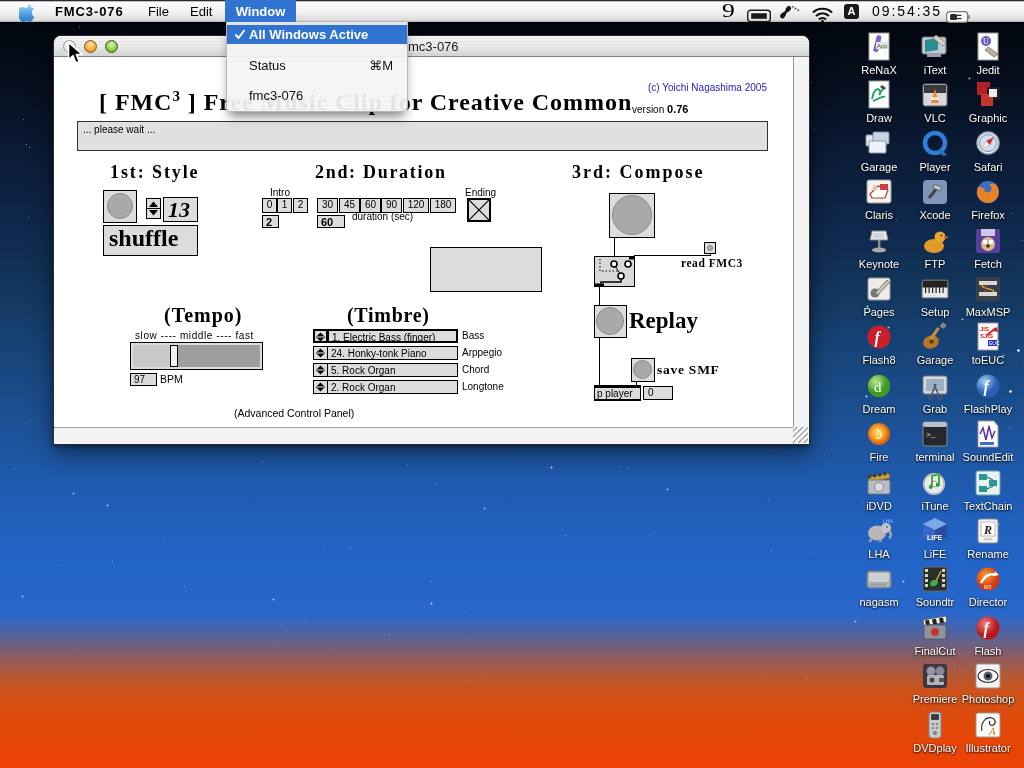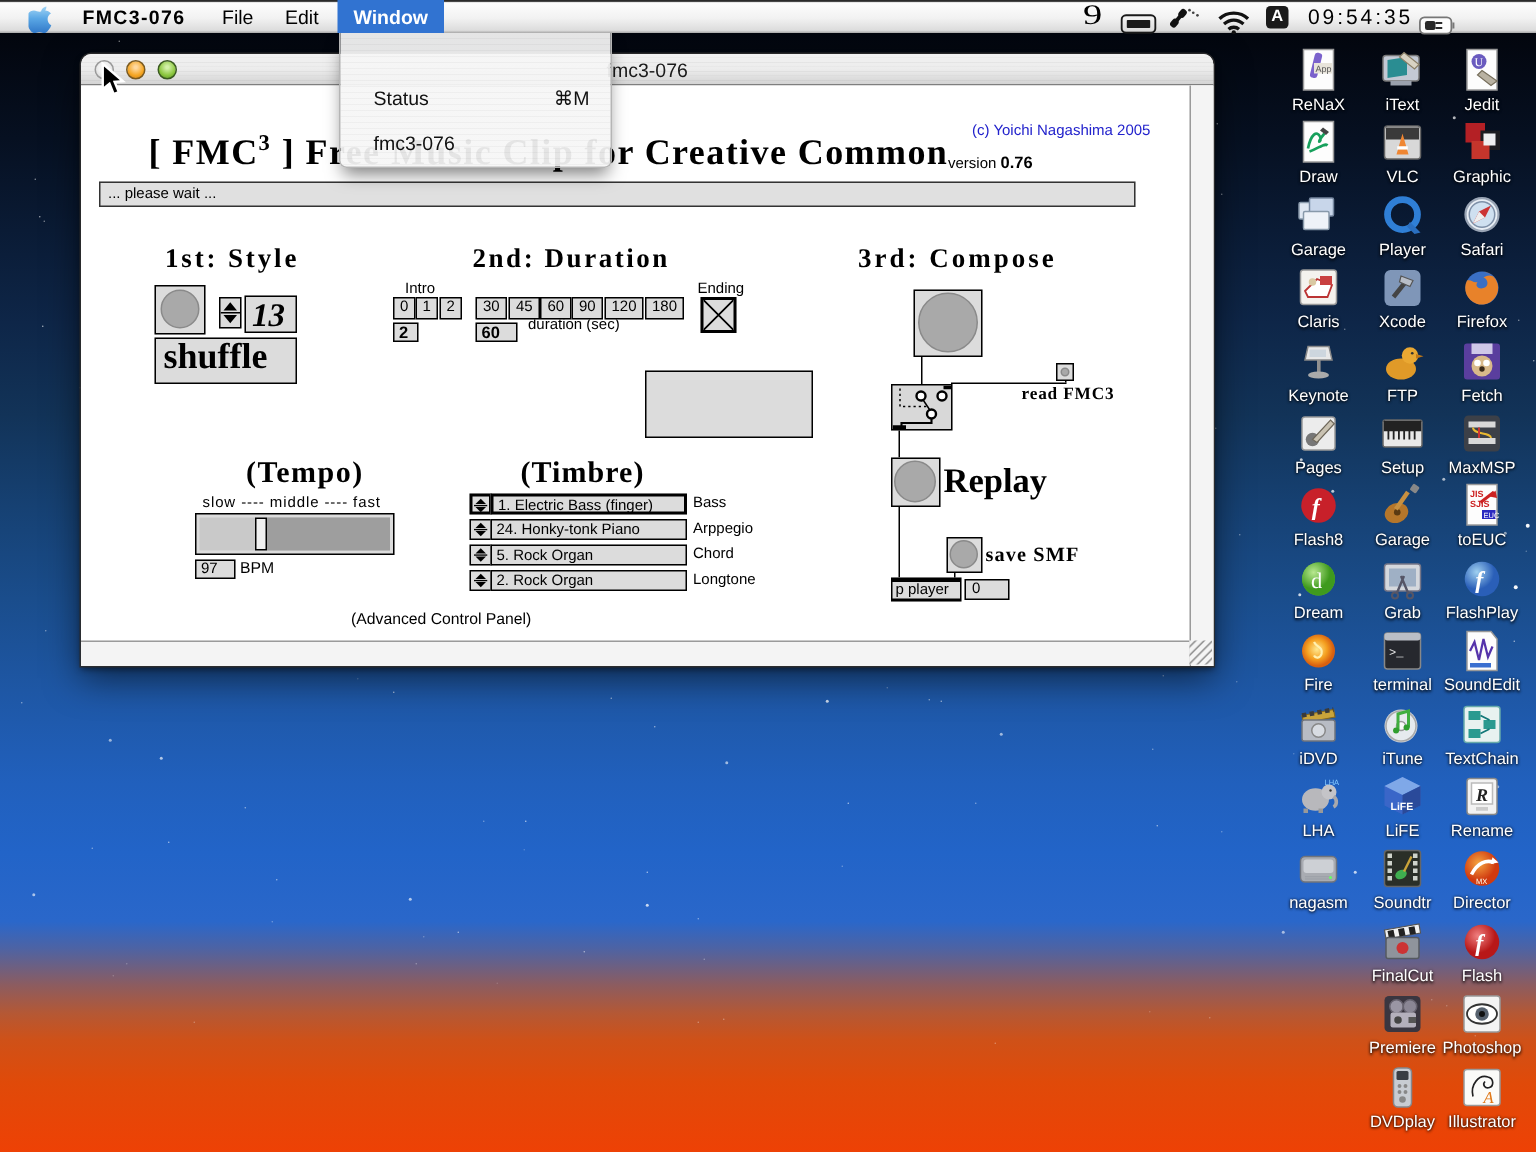--- a/index.html
+++ b/index.html
@@ -582,21 +582,21 @@
  </div>
  <div id="sbr"></div>
  <div id="sbb"></div>
  <div id="grip"></div>
 </div>
 
 <div id="patch" style="position:absolute;left:0;top:0;z-index:6">
 <div class="slab" style="left:99px;top:88px;font-size:24px;letter-spacing:0.95px">[&nbsp;FMC<span style="font-size:15px;vertical-align:9px">3</span>&nbsp;] Free Music Clip for Creative Common</div>
 <div class="sans" style="left:648px;top:82px;font-size:10px;color:#2222cc">(c) Yoichi Nagashima 2005</div>
 <div class="sans" style="left:632px;top:103px;font-size:10px;">version <b style="font-size:11px">0.76</b></div>
-<div class="pb" style="left:66px;top:121px;width:691px;height:17px;background:#e0e0e0;border-color:#333">
+<div class="pb" style="left:77px;top:121px;width:691px;height:30px;background:#e0e0e0;border-color:#333">
       <div class="sans" style="left:5px;top:2px">... please wait ...</div>
     </div>
 <div class="slab" style="left:110px;top:162px;font-size:18px;letter-spacing:1.9px">1st: Style</div>
 <div class="slab" style="left:315px;top:162px;font-size:18px;letter-spacing:1.7px">2nd: Duration</div>
 <div class="slab" style="left:572px;top:162px;font-size:18px;letter-spacing:2.0px">3rd: Compose</div>
 <div class="pb" style="left:103px;top:190px;width:34px;height:33px;border-width:1.5px"></div>
 <div class="circ" style="left:107px;top:193px;width:26px;height:26px"></div>
 <div class="pb" style="left:146px;top:198px;width:15px;height:21px;"><svg width="13" height="19" viewBox="0 0 13 19">
         <path d="M6.5 2.5 L11 8 L2 8 Z" fill="#000"></path>
         <path d="M6.5 16.5 L11 11 L2 11 Z" fill="#000"></path>
@@ -787,20 +787,23 @@
 <svg class="mi" style="left:946px;top:5.5px" width="25" height="12" viewBox="0 0 25 12">
       <rect x="0.6" y="0.6" width="21" height="10.8" rx="3" fill="#fcfcfc" stroke="#777" stroke-width="1.2"></rect>
       <path d="M22.3 4 L23.6 4 L23.6 8 L22.3 8 Z" fill="#777"></path>
       <rect x="4" y="3" width="7" height="6" rx="1.5" fill="#2a2a2a"></rect>
       <path d="M11 4.3 L15.5 4.3 M11 7.7 L15.5 7.7" stroke="#2a2a2a" stroke-width="1.3"></path>
     </svg>
 <div class="mi" style="left:1024px;font-size:11px">(96%)</div>
 </div>
 
 <div id="menu">
+ <div class="hl"><svg style="position:absolute;left:7px;top:4px" width="12" height="11" viewBox="0 0 12 11">
+        <path d="M1.5 5.5 L4.5 9 L10.5 1" stroke="#fff" stroke-width="2" fill="none"></path>
+      </svg><span style="margin-left:22px">All Windows Active</span></div>
  <div class="it" style="top:34px">Status</div>
  <div class="it" style="left:auto;right:14px;top:34px">⌘M</div>
  <div class="it" style="top:64px">fmc3-076</div>
 </div>
 
 <svg style="position:absolute;left:66px;top:41px;z-index:40" width="19" height="24" viewBox="0 0 19 24">
 <path d="M2.5 1.5 L2.5 18.5 L7 14.8 L9.8 21.8 L13.2 20.4 L10.4 13.6 L16 13.2 Z" fill="#000" stroke="#fff" stroke-width="1.6"></path>
 </svg>
 
 </body></html>

